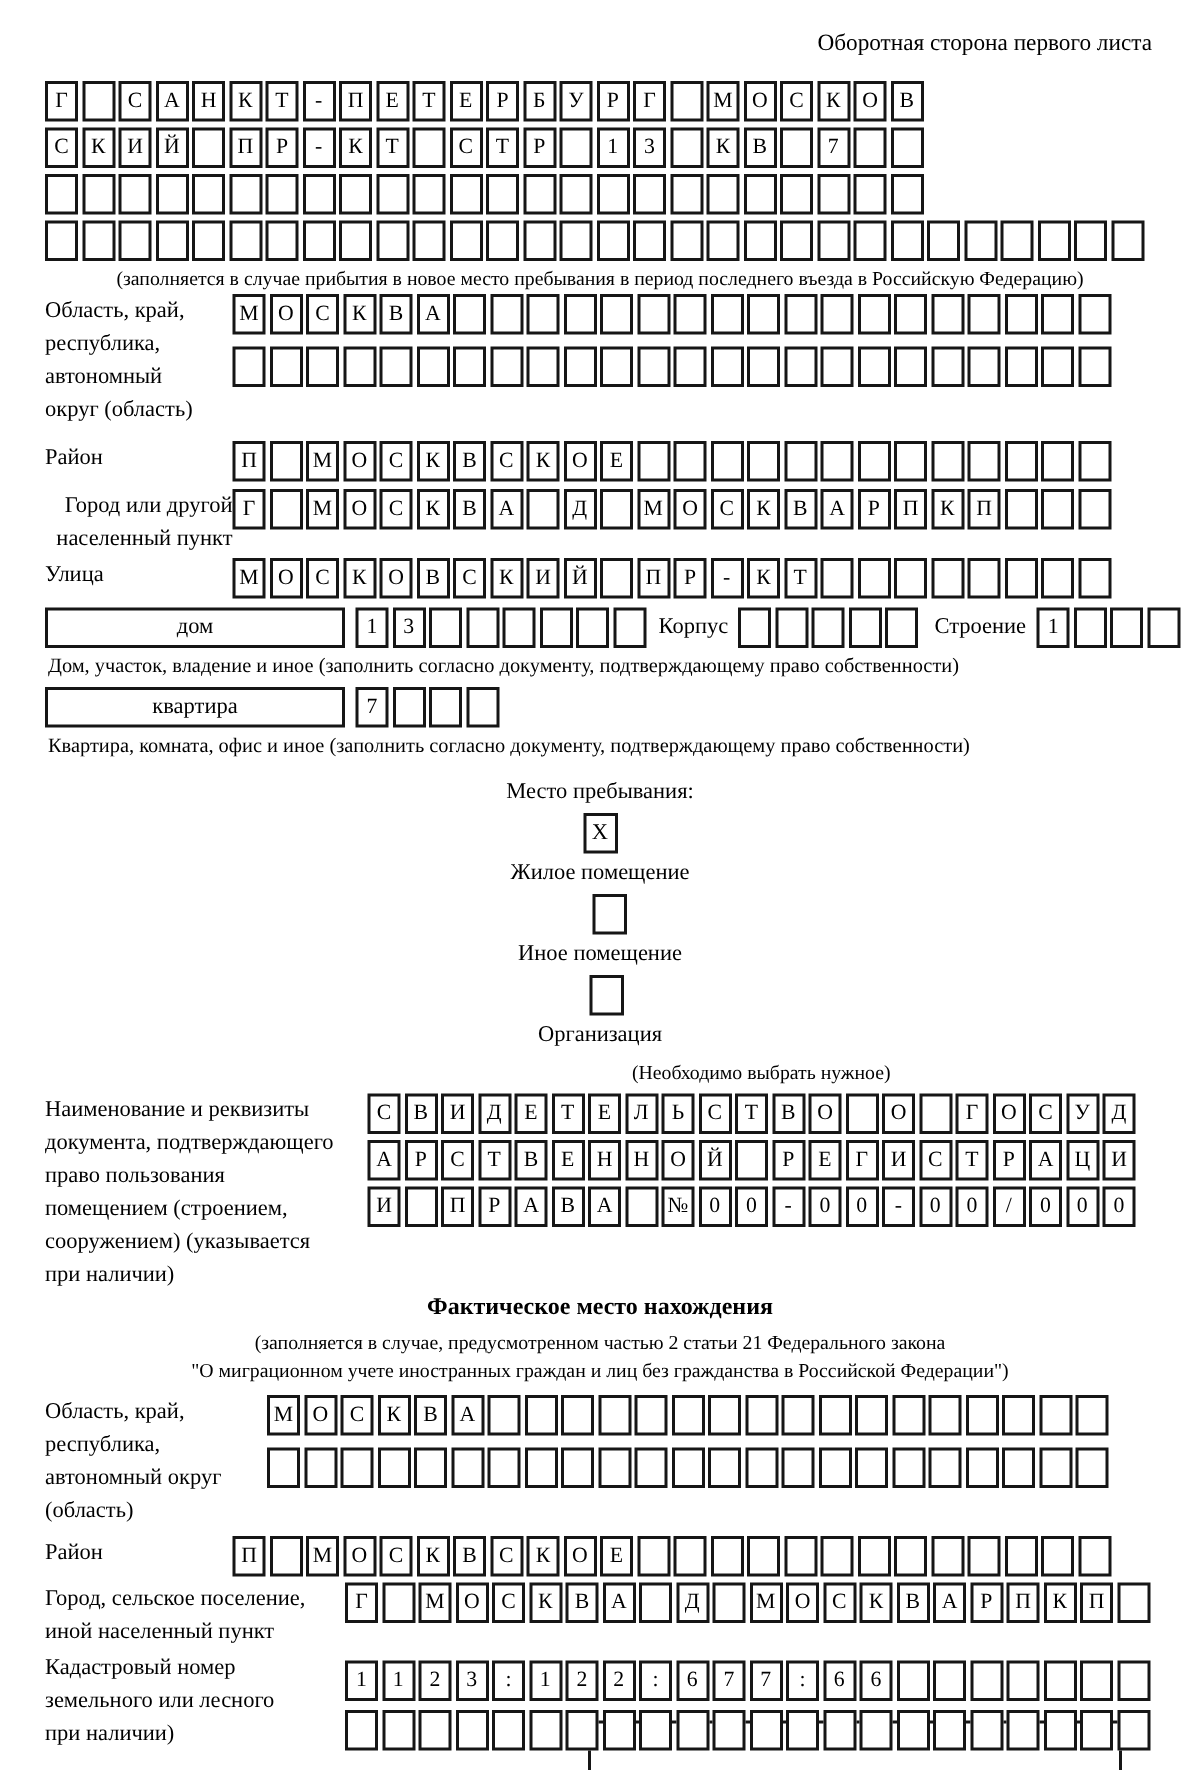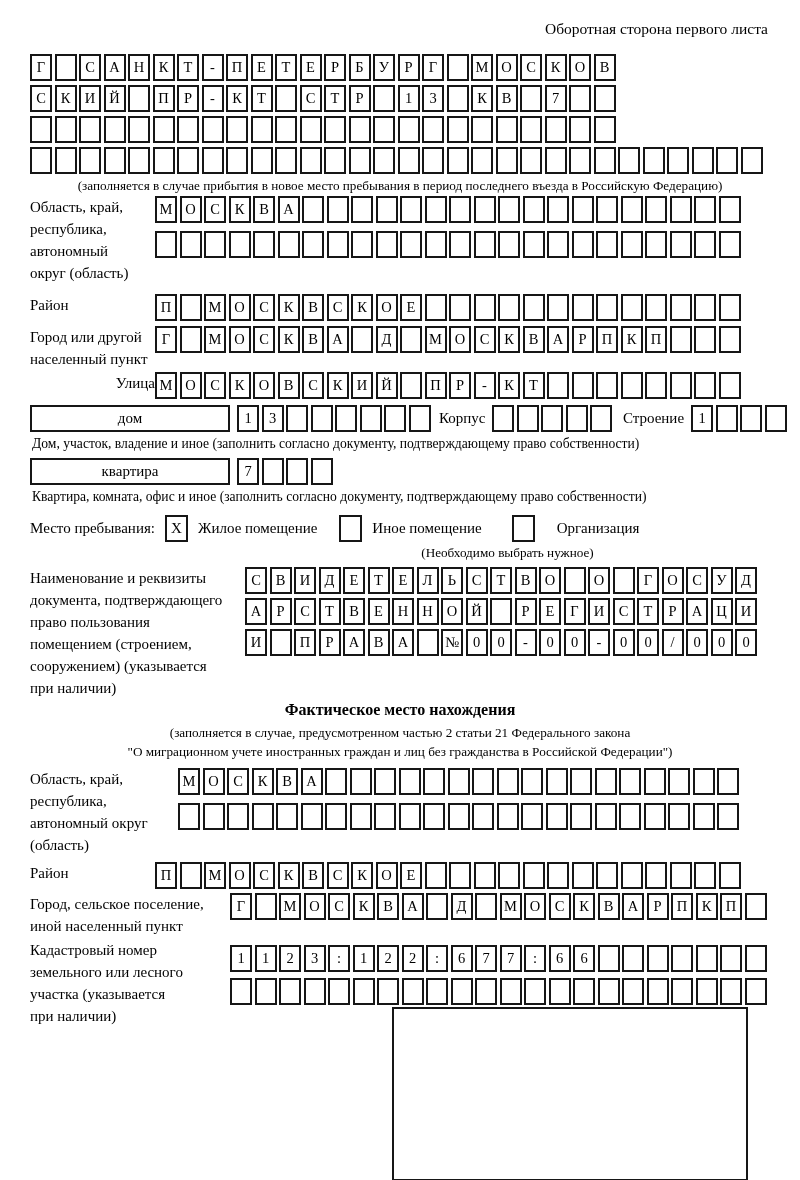--- a/index.html
+++ b/index.html
@@ -13,21 +13,21 @@
   .rowgap{margin-bottom:4px;}
   .flexrow{display:flex;align-items:flex-start;}
   .note{font-size:13.2px;text-align:center;margin:3px 0 2px 0;}
   .note-left{font-size:13.6px;text-align:left;margin:4px 0 6px 2px;}
   .h-bold{font-weight:bold;font-size:16px;text-align:center;margin:6px 0 6px 0;}
   .fieldbox{box-sizing:border-box;border:2px solid #161616;height:27px;display:flex;align-items:center;justify-content:center;
             font-size:15px;background:#fff;flex:0 0 auto;}
   .inline-lbl{font-size:15px;line-height:27px;flex:0 0 auto;}
   .chkbox{box-sizing:border-box;width:23px;height:27px;border:2px solid #161616;display:inline-flex;align-items:center;
           justify-content:center;font-size:15px;margin:0 10px;flex:0 0 auto;background:#fff;}
-  .stay-row{display:flex;align-items:center;margin-top:10px;}
+  .stay-row{display:flex;align-items:center;margin-top:10px;flex-direction:column;}
   .stamp-wrap{width:424px;margin-left:auto;margin-right:-12px;margin-top:-20px;}
   .stamp-box{box-sizing:border-box;width:356px;height:174px;border:2px solid #161616;margin:0 auto 6px auto;background:#fff;}
   .colgap{margin-bottom:8px;}
 </style>
 </head>
 <body>
 
 <div class="sheet">
 
   <div class="page-title">Оборотная сторона первого листа</div>
@@ -235,21 +235,21 @@
         <span class="cell"></span>
         <span class="cell"></span>
         <span class="cell"></span>
         <span class="cell"></span>
         <span class="cell"></span>
         <span class="cell"></span>
         <span class="cell"></span>
       </div>
   </div>
 
-  <div class="flexrow" style="margin-top:5px;">
+  <div class="flexrow" style="margin-top:5px;text-align:right;">
     <div style="flex:0 0 125px;">
       <div class="lbl">Город или другой</div>
       <div class="lbl">населенный пункт</div>
     </div>
     <div class="cellrow">
         <span class="cell">Г</span>
         <span class="cell"></span>
         <span class="cell">М</span>
         <span class="cell">О</span>
         <span class="cell">С</span>
@@ -269,21 +269,21 @@
         <span class="cell">П</span>
         <span class="cell">К</span>
         <span class="cell">П</span>
         <span class="cell"></span>
         <span class="cell"></span>
         <span class="cell"></span>
       </div>
   </div>
 
   <div class="flexrow" style="margin-top:2px;">
-    <div class="lbl" style="flex:0 0 125px;text-align:right;">Улица</div>
+    <div class="lbl" style="flex:0 0 125px;">Улица</div>
     <div class="cellrow">
         <span class="cell">М</span>
         <span class="cell">О</span>
         <span class="cell">С</span>
         <span class="cell">К</span>
         <span class="cell">О</span>
         <span class="cell">В</span>
         <span class="cell">С</span>
         <span class="cell">К</span>
         <span class="cell">И</span>
@@ -562,21 +562,20 @@
         <span class="cell">К</span>
         <span class="cell">П</span>
         <span class="cell"></span>
       </div>
   </div>
 
   <div class="flexrow" style="margin-top:2px;">
     <div style="flex:0 0 200px;">
       <div class="lbl">Кадастровый номер</div>
       <div class="lbl">земельного или лесного</div>
-      <div class="lbl">участка (указывается</div>
       <div class="lbl">при наличии)</div>
     </div>
     <div style="flex:1 1 auto;padding-top:6px;">
       <div class="cellrow colgap" style="margin-bottom:6px;">
           <span class="cell">1</span>
           <span class="cell">1</span>
           <span class="cell">2</span>
           <span class="cell">3</span>
           <span class="cell">:</span>
           <span class="cell">1</span>

